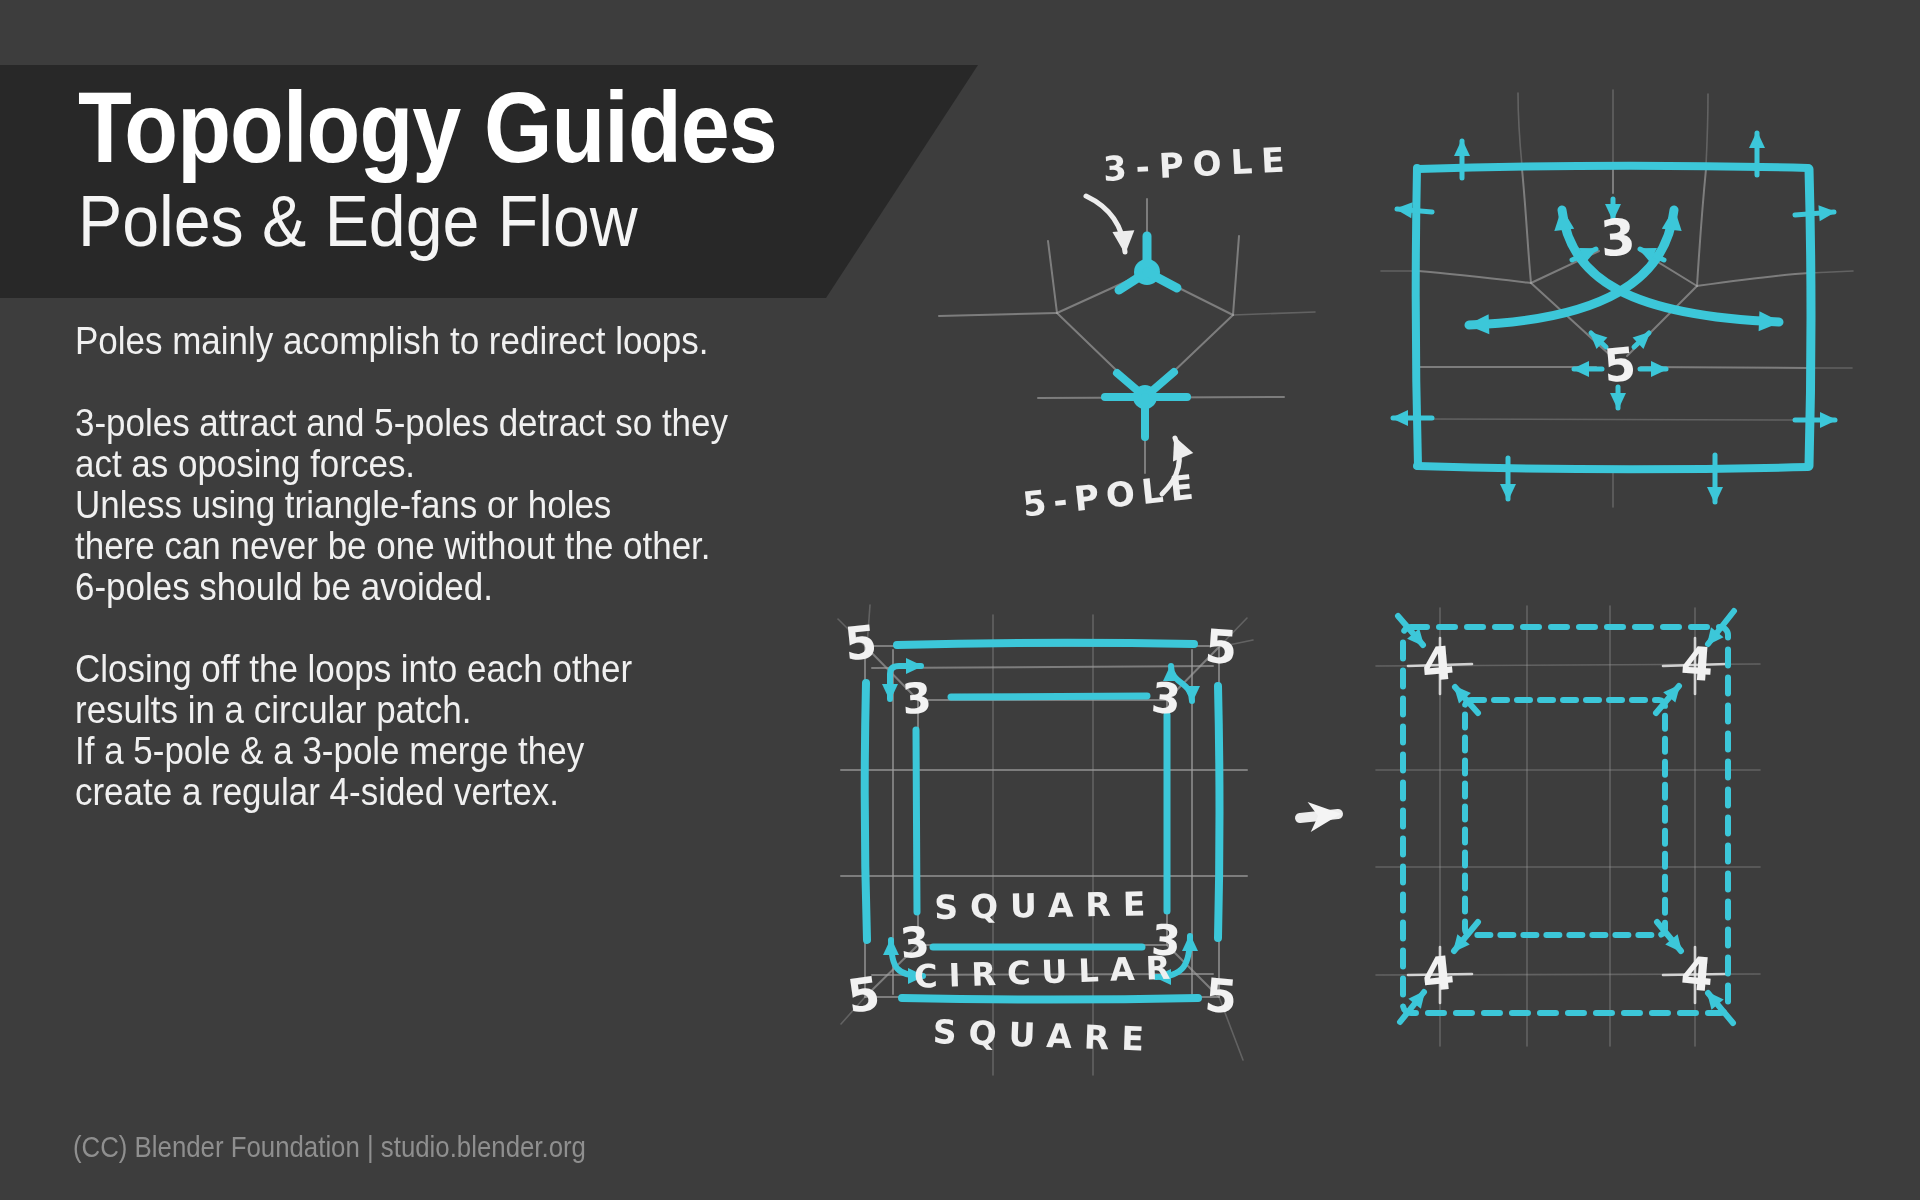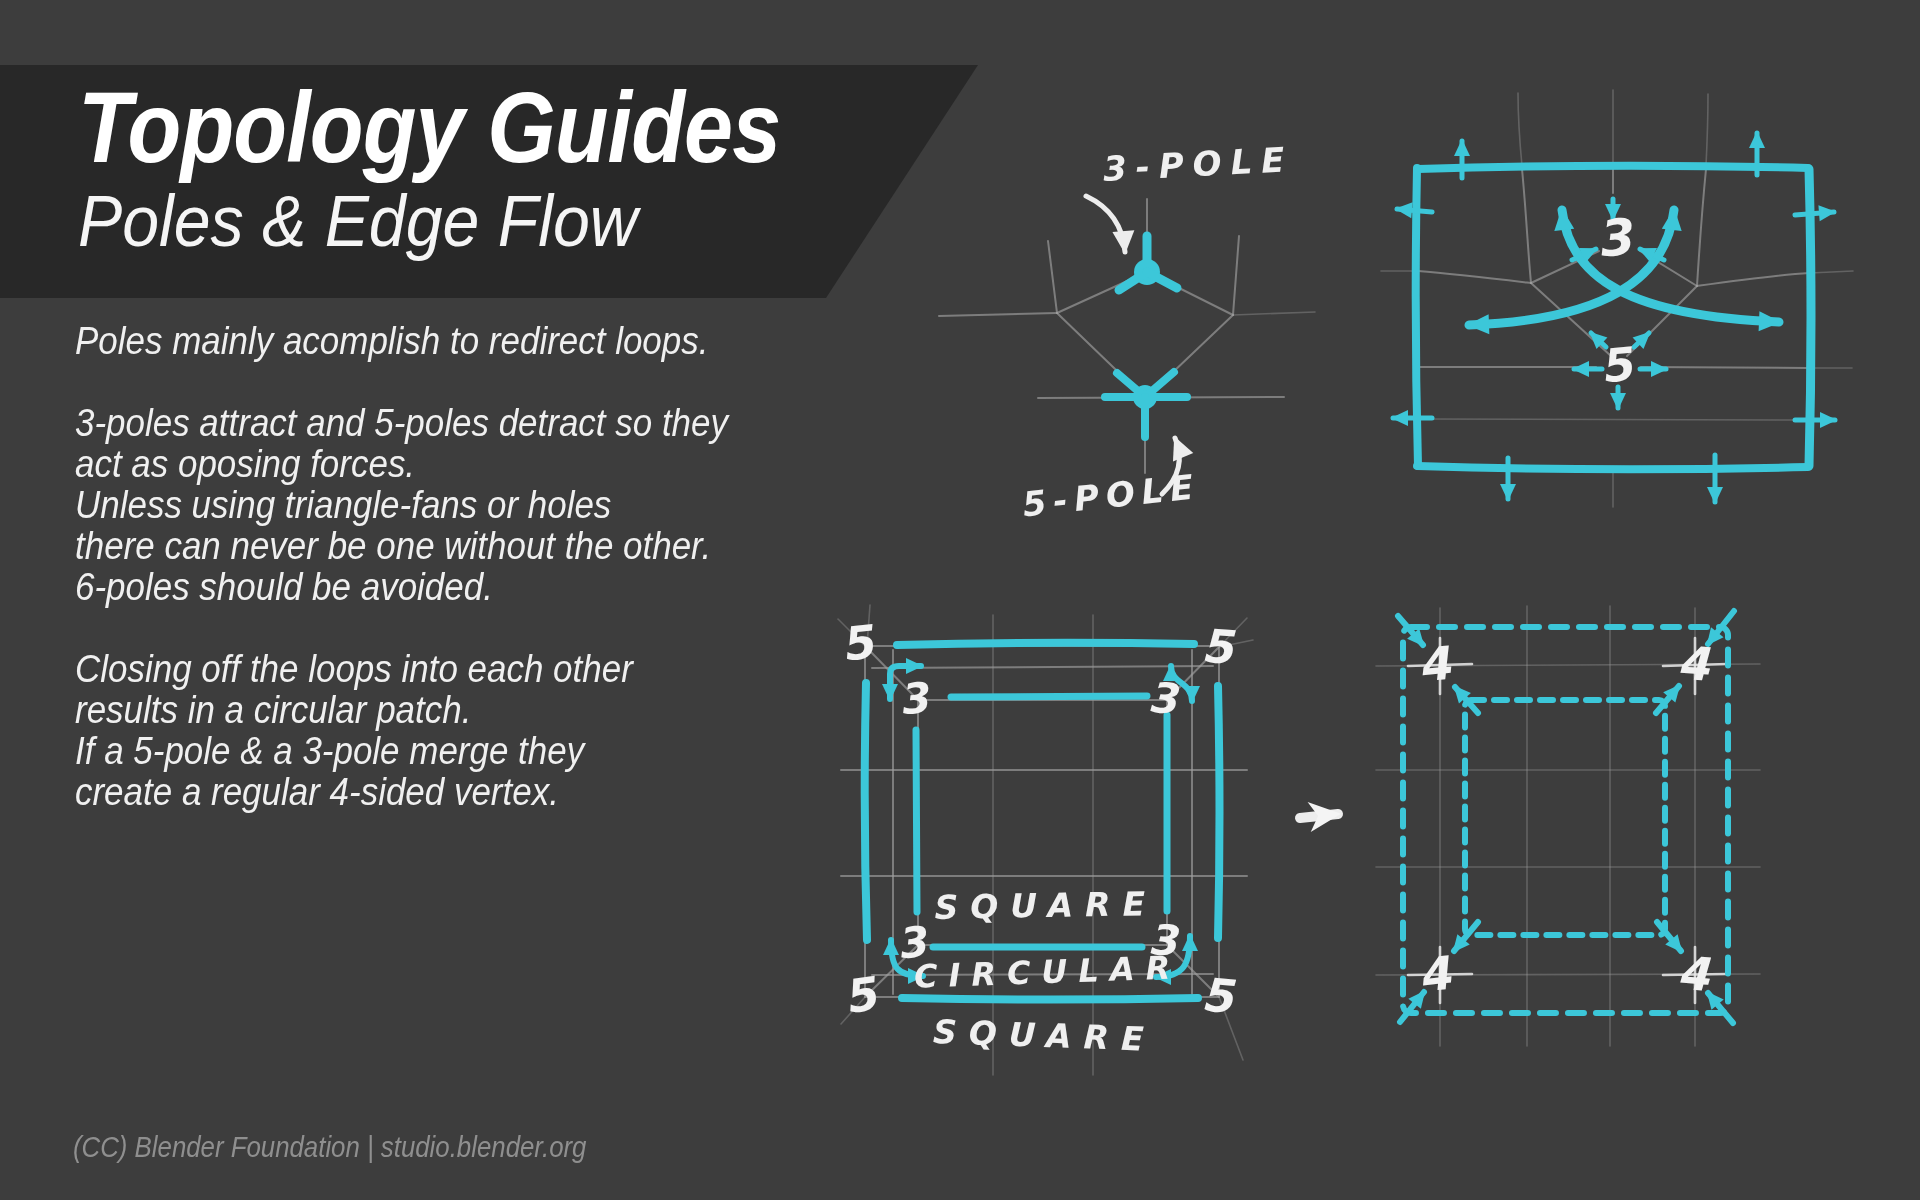--- a/index.html
+++ b/index.html
@@ -1,20 +1,19 @@
 <!DOCTYPE html>
 <html><head>
 <meta charset="utf-8">
 <style>
   html,body{margin:0;padding:0;background:#222;}
   .stage{
     position:relative;width:1920px;height:1200px;overflow:hidden;
     background:#3d3d3d;
     font-family:"Liberation Sans",sans-serif;
-    font-style:italic;
   }
   
   .banner{
     position:absolute;left:0;top:65px;width:978px;height:233px;
     background:#282828;
     clip-path:polygon(0 0,100% 0,calc(100% - 152px) 100%,0 100%);
   }
   .title{
     position:absolute;left:78px;top:12px;
     font-size:100px;font-weight:700;color:#ffffff;line-height:1;

